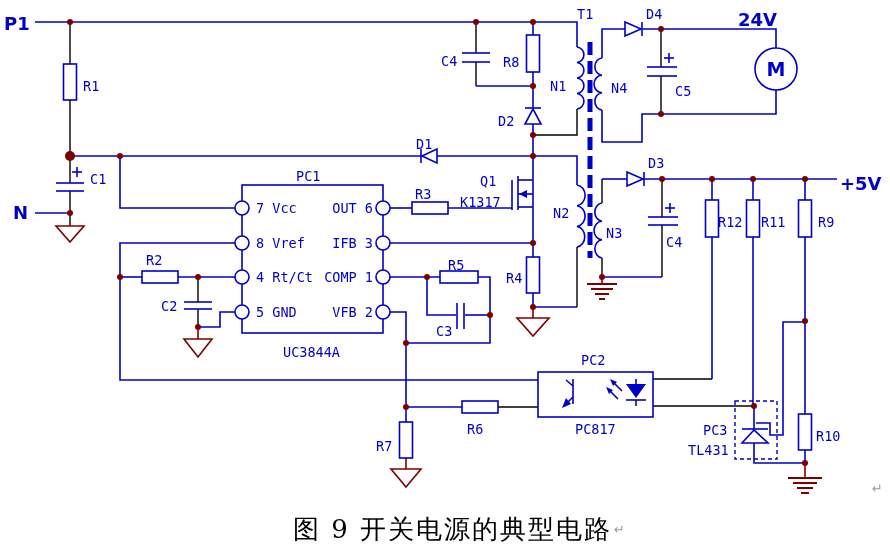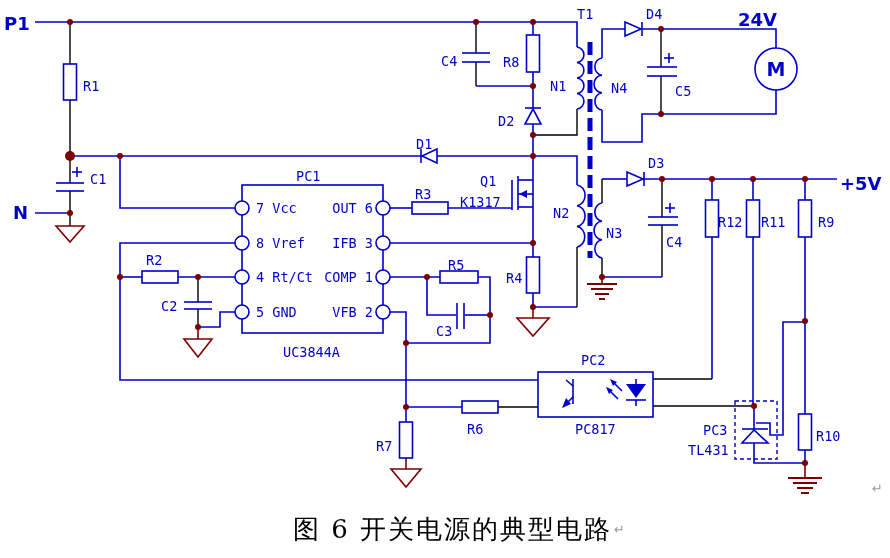--- a/index.html
+++ b/index.html
@@ -355,15 +355,15 @@
     <text x="460" y="207">K1317</text>
     <text x="296" y="181">PC1</text>
     <text x="283" y="357">UC3844A</text>
     <text x="581" y="365">PC2</text>
     <text x="575" y="434">PC817</text>
     <text x="703" y="435">PC3</text>
     <text x="688" y="455">TL431</text>
   </g>
 </svg>
 
-  <div class="caption"><span>图 6 开关电源的典型电路</span><span class="retmark">↵</span></div>
+  <div class="caption"><span>图 9 开关电源的典型电路</span><span class="retmark">↵</span></div>
   <span class="stray-mark">↵</span>
 </div>
 
 </body></html>

